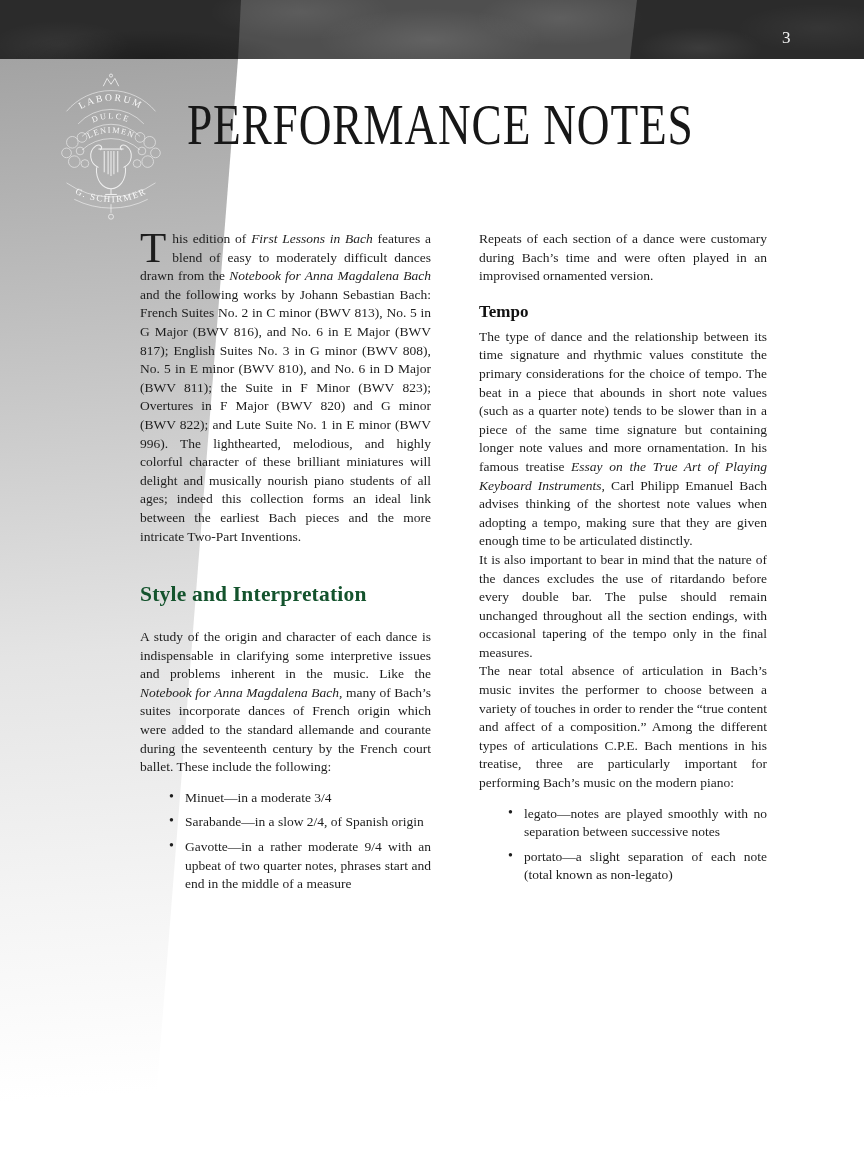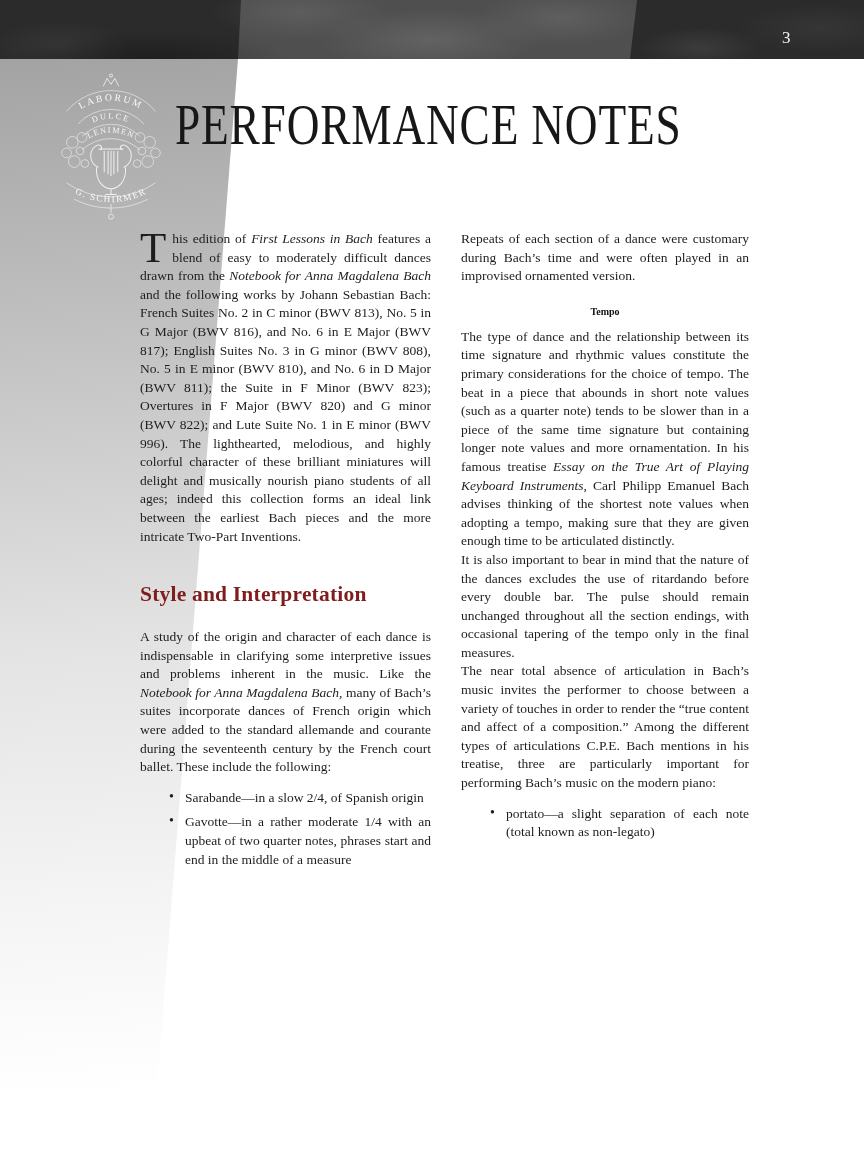--- a/index.html
+++ b/index.html
@@ -25,33 +25,33 @@
   .wedge{position:absolute;left:0;top:59px;width:242px;height:1093px;
          clip-path:polygon(0 0,238px 0,152px 100%,0 100%);
          background:linear-gradient(176deg,#a3a3a3 0%,#b4b4b4 14%,#cccccc 34%,#e4e4e4 54%,#f4f4f4 76%,#ffffff 94%);}
 
   
   .logo{position:absolute;left:53px;top:70px;width:116px;height:160px;opacity:.92;}
   .logo path,.logo line,.logo circle{stroke:#ffffff;fill:none;}
   .logo text{fill:#ffffff;stroke:none;font-family:"Liberation Serif",serif;}
 
   
-  .page-title{position:absolute;left:175px;top:97px;margin:0;font-weight:400;white-space:nowrap;}
+  .page-title{position:absolute;left:187px;top:97px;margin:0;font-weight:400;white-space:nowrap;}
   .page-title span{display:inline-block;font-size:56px;line-height:1;letter-spacing:1px;color:#171717;
                    transform:scaleX(0.81);transform-origin:left top;}
 
   
   .col{position:absolute;top:230px;font-size:13.5px;line-height:18.6px;text-align:justify;color:#1d1d1d;}
   .col-left{left:140px;width:291px;}
-  .col-right{left:461px;width:288px;font-family:Liberation Serif, serif;}
+  .col-right{left:479px;width:288px;font-family:Liberation Serif, serif;}
   .col p{margin:0;}
   em{font-style:italic;}
   .dropcap{float:left;font-size:43px;line-height:34px;padding:1px 6px 0 0;color:#1d1d1d;}
-  h2{font-size:21.5px;line-height:26px;margin:35px 0 21px;font-weight:bold;color:#7f1d1d;text-align:left;letter-spacing:.2px;}
-  h3{font-size:10px;line-height:18px;margin:17px 0 7px;font-weight:bold;color:#111;text-align:center;}
+  h2{font-size:21.5px;line-height:26px;margin:35px 0 21px;font-weight:bold;color:#14532d;text-align:left;letter-spacing:.2px;}
+  h3{font-size:17px;line-height:18px;margin:17px 0 7px;font-weight:bold;color:#111;text-align:left;}
   .para-gap{margin-top:19px;}
   ul{list-style:none;margin:12px 0 0;padding:0 0 0 45px;}
   li{position:relative;margin-bottom:6px;}
   li::before{content:"\2022";position:absolute;left:-16px;top:-1px;font-size:14px;}
 </style>
 </head>
 <body>
 
 <div class="page">
 
@@ -122,29 +122,31 @@
     <text font-size="9.5" letter-spacing="1.6"><textPath href="#arc-schirmer" startOffset="50%" text-anchor="middle">G. SCHIRMER</textPath></text>
   </svg>
 
   <h1 class="page-title"><span>PERFORMANCE NOTES</span></h1>
 
   <div class="col col-left">
     <p><span class="dropcap">T</span><span><span>his edition of </span><em>First Lessons in Bach</em><span> features a blend of easy to moderately difficult dances drawn from the </span><em>Notebook for Anna Magdalena Bach</em><span> and the following works by Johann Sebastian Bach: French Suites No. 2 in C minor (BWV 813), No. 5 in G Major (BWV 816), and No. 6 in E Major (BWV 817); English Suites No. 3 in G minor (BWV 808), No. 5 in E minor (BWV 810), and No. 6 in D Major (BWV 811); the Suite in F Minor (BWV 823); Overtures in F Major (BWV 820) and G minor (BWV 822); and Lute Suite No. 1 in E minor (BWV 996). The lighthearted, melodious, and highly colorful character of these brilliant miniatures will delight and musically nourish piano students of all ages; indeed this collection forms an ideal link between the earliest Bach pieces and the more intricate Two-Part Inventions.</span></span></p>
     <h2>Style and Interpretation</h2>
     <p><span>A study of the origin and character of each dance is indispensable in clarifying some interpretive issues and problems inherent in the music. Like the </span><em>Notebook for Anna Magdalena Bach</em><span>, many of Bach’s suites incorporate dances of French origin which were added to the standard allemande and courante during the seventeenth century by the French court ballet. These include the following:</span></p>
     <ul>
+      <li>Minuet—in a moderate 3/4</li>
       <li>Sarabande—in a slow 2/4, of Spanish origin</li>
-      <li>Gavotte—in a rather moderate 1/4 with an upbeat of two quarter notes, phrases start and end in the middle of a measure</li>
+      <li>Gavotte—in a rather moderate 9/4 with an upbeat of two quarter notes, phrases start and end in the middle of a measure</li>
     </ul>
   </div>
 
   <div class="col col-right">
     <p>Repeats of each section of a dance were customary during Bach’s time and were often played in an improvised ornamented version.</p>
     <h3>Tempo</h3>
     <p><span>The type of dance and the relationship between its time signature and rhythmic values constitute the primary considerations for the choice of tempo. The beat in a piece that abounds in short note values (such as a quarter note) tends to be slower than in a piece of the same time signature but containing longer note values and more ornamentation. In his famous treatise </span><em>Essay on the True Art of Playing Keyboard Instruments</em><span>, Carl Philipp Emanuel Bach advises thinking of the shortest note values when adopting a tempo, making sure that they are given enough time to be articulated distinctly.</span></p>
     <p class="para-gap">It is also important to bear in mind that the nature of the dances excludes the use of ritardando before every double bar. The pulse should remain unchanged throughout all the section endings, with occasional tapering of the tempo only in the final measures.</p>
     <p>The near total absence of articulation in Bach’s music invites the performer to choose between a variety of touches in order to render the “true content and affect of a composition.” Among the different types of articulations C.P.E. Bach mentions in his treatise, three are particularly important for performing Bach’s music on the modern piano:</p>
     <ul>
+      <li>legato—notes are played smoothly with no separation between successive notes</li>
       <li>portato—a slight separation of each note (total known as non-legato)</li>
     </ul>
   </div>
 
 </div>
 
 </body></html>

